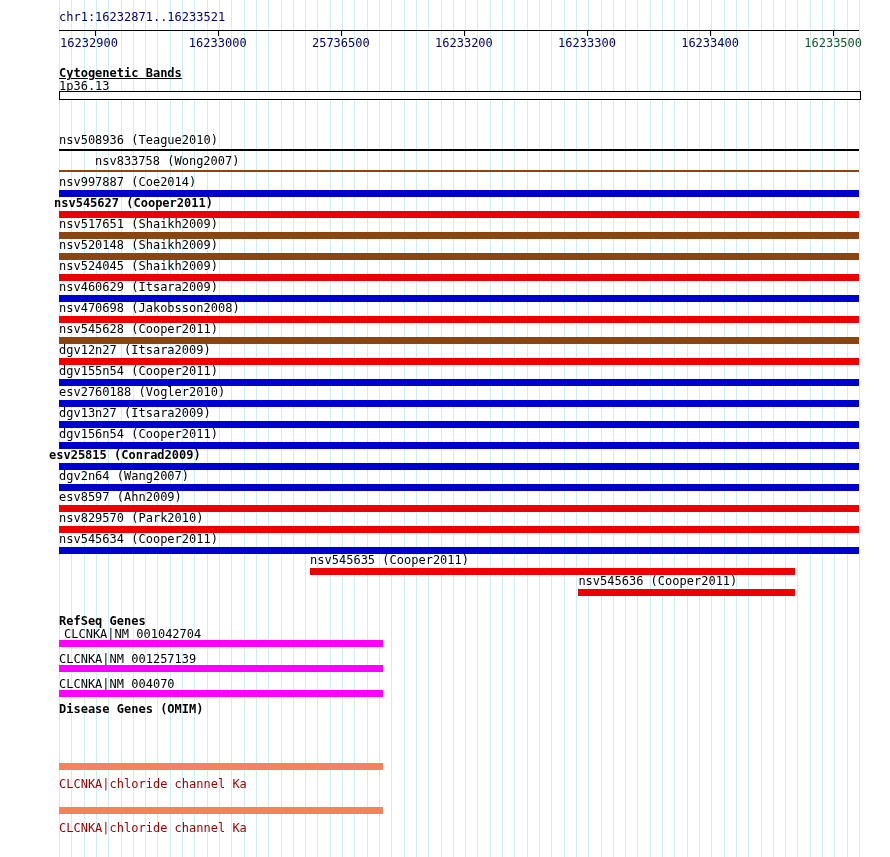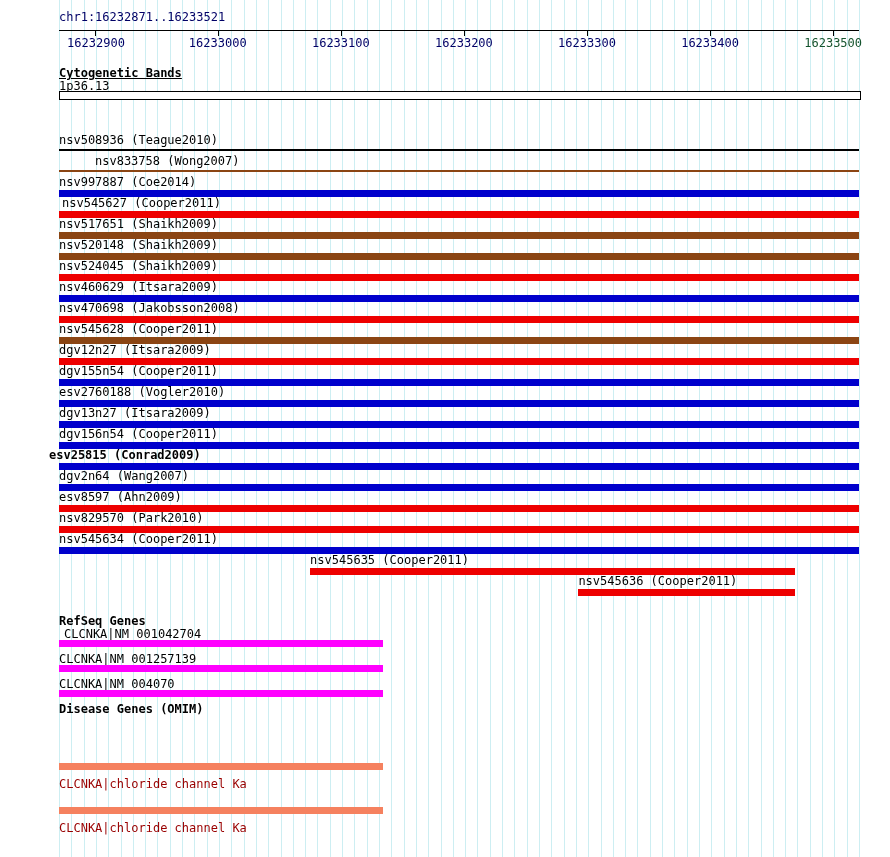--- a/index.html
+++ b/index.html
@@ -91,25 +91,25 @@
       <div class="gridline" style="left: 846.69px; background: rgb(205, 238, 242);"></div>
       <div class="gridline" style="left: 859px; background: rgb(205, 238, 242);"></div>
     </div>
 
   <div class="abs" style="left: 59px; top: 11px; color: rgb(0, 0, 102);">chr1:16232871..16233521</div>
 
   <div>
     <div class="ruler-line" style="left:59px;top:30px;width:800px;"></div>
     <div id="ruler-ticks">
         <div style="position: absolute; left: 94.6923px; top: 30px; width: 1px; height: 6px; background: rgb(0, 0, 0);"></div>
-        <div class="abs tick-label" style="left: 96px; top: 37px; color: rgb(0, 0, 102);">16232900</div>
+        <div class="abs tick-label" style="left: 89px; top: 37px; color: rgb(0, 0, 102);">16232900</div>
         <div style="position: absolute; left: 217.769px; top: 30px; width: 1px; height: 6px; background: rgb(0, 0, 0);"></div>
         <div class="abs tick-label" style="left: 217.769px; top: 37px; color: rgb(0, 0, 102);">16233000</div>
         <div style="position: absolute; left: 340.846px; top: 30px; width: 1px; height: 6px; background: rgb(0, 0, 0);"></div>
-        <div class="abs tick-label" style="left: 340.846px; top: 37px; color: rgb(0, 0, 102);">16233100</div>
+        <div class="abs tick-label" style="left: 340.846px; top: 37px; color: rgb(0, 0, 102);">25736500</div>
         <div style="position: absolute; left: 463.923px; top: 30px; width: 1px; height: 6px; background: rgb(0, 0, 0);"></div>
         <div class="abs tick-label" style="left: 463.923px; top: 37px; color: rgb(0, 0, 102);">16233200</div>
         <div style="position: absolute; left: 587px; top: 30px; width: 1px; height: 6px; background: rgb(0, 0, 0);"></div>
         <div class="abs tick-label" style="left: 587px; top: 37px; color: rgb(0, 0, 102);">16233300</div>
         <div style="position: absolute; left: 710.077px; top: 30px; width: 1px; height: 6px; background: rgb(0, 0, 0);"></div>
         <div class="abs tick-label" style="left: 710.077px; top: 37px; color: rgb(0, 0, 102);">16233400</div>
         <div style="position: absolute; left: 833.154px; top: 30px; width: 1px; height: 6px; background: rgb(0, 0, 0);"></div>
         <div class="abs tick-label" style="left: 833.154px; top: 37px; color: #14532d;">16233500</div>
       </div>
   </div>
@@ -118,21 +118,21 @@
   <div class="abs" style="left:59px;top:80px;">1p36.13</div>
   <div id="cytoband-bar" class="cytoband" style="top: 91px; left: 59px; width: 800px;"></div>
 
   <div id="dgv-tracks">
       <div class="abs" style="left: 59px; top: 134px;">nsv508936 (Teague2010)</div>
       <div class="feat-bar" style="left: 59px; top: 149px; width: 800px; height: 2px; background: rgb(0, 0, 0);"></div>
       <div class="abs" style="left: 59px; top: 155px; padding-left: 36px;">nsv833758 (Wong2007)</div>
       <div class="feat-bar" style="left: 59px; top: 170px; width: 800px; height: 2px; background: rgb(139, 69, 19);"></div>
       <div class="abs" style="left: 59px; top: 176px;">nsv997887 (Coe2014)</div>
       <div class="feat-bar" style="left: 59px; top: 190px; width: 800px; height: 7px; background: rgb(0, 0, 204);"></div>
-      <div class="abs" style="left: 62px; top: 197px;">nsv545627 (Cooper2011)</div>
+      <div class="abs" style="left: 54px; top: 197px; font-weight: bold;">nsv545627 (Cooper2011)</div>
       <div class="feat-bar" style="left: 59px; top: 211px; width: 800px; height: 7px; background: rgb(238, 0, 0);"></div>
       <div class="abs" style="left: 59px; top: 218px;">nsv517651 (Shaikh2009)</div>
       <div class="feat-bar" style="left: 59px; top: 232px; width: 800px; height: 7px; background: rgb(139, 69, 19);"></div>
       <div class="abs" style="left: 59px; top: 239px;">nsv520148 (Shaikh2009)</div>
       <div class="feat-bar" style="left: 59px; top: 253px; width: 800px; height: 7px; background: rgb(139, 69, 19);"></div>
       <div class="abs" style="left: 59px; top: 260px;">nsv524045 (Shaikh2009)</div>
       <div class="feat-bar" style="left: 59px; top: 274px; width: 800px; height: 7px; background: rgb(238, 0, 0);"></div>
       <div class="abs" style="left: 59px; top: 281px;">nsv460629 (Itsara2009)</div>
       <div class="feat-bar" style="left: 59px; top: 295px; width: 800px; height: 7px; background: rgb(0, 0, 204);"></div>
       <div class="abs" style="left: 59px; top: 302px;">nsv470698 (Jakobsson2008)</div>

